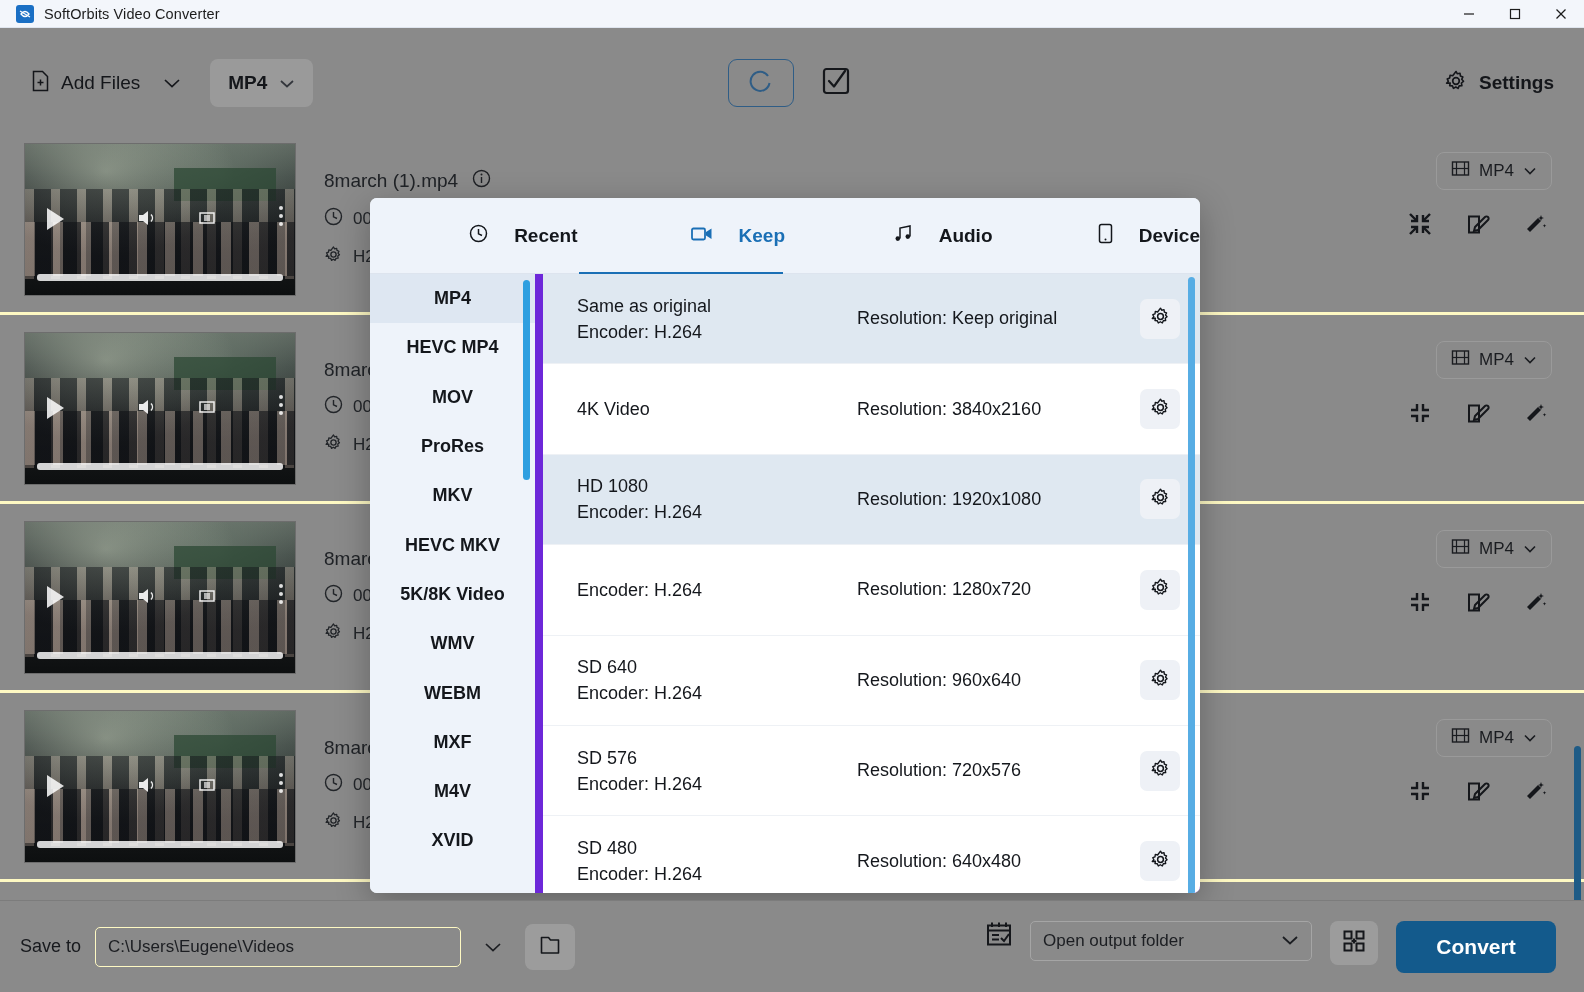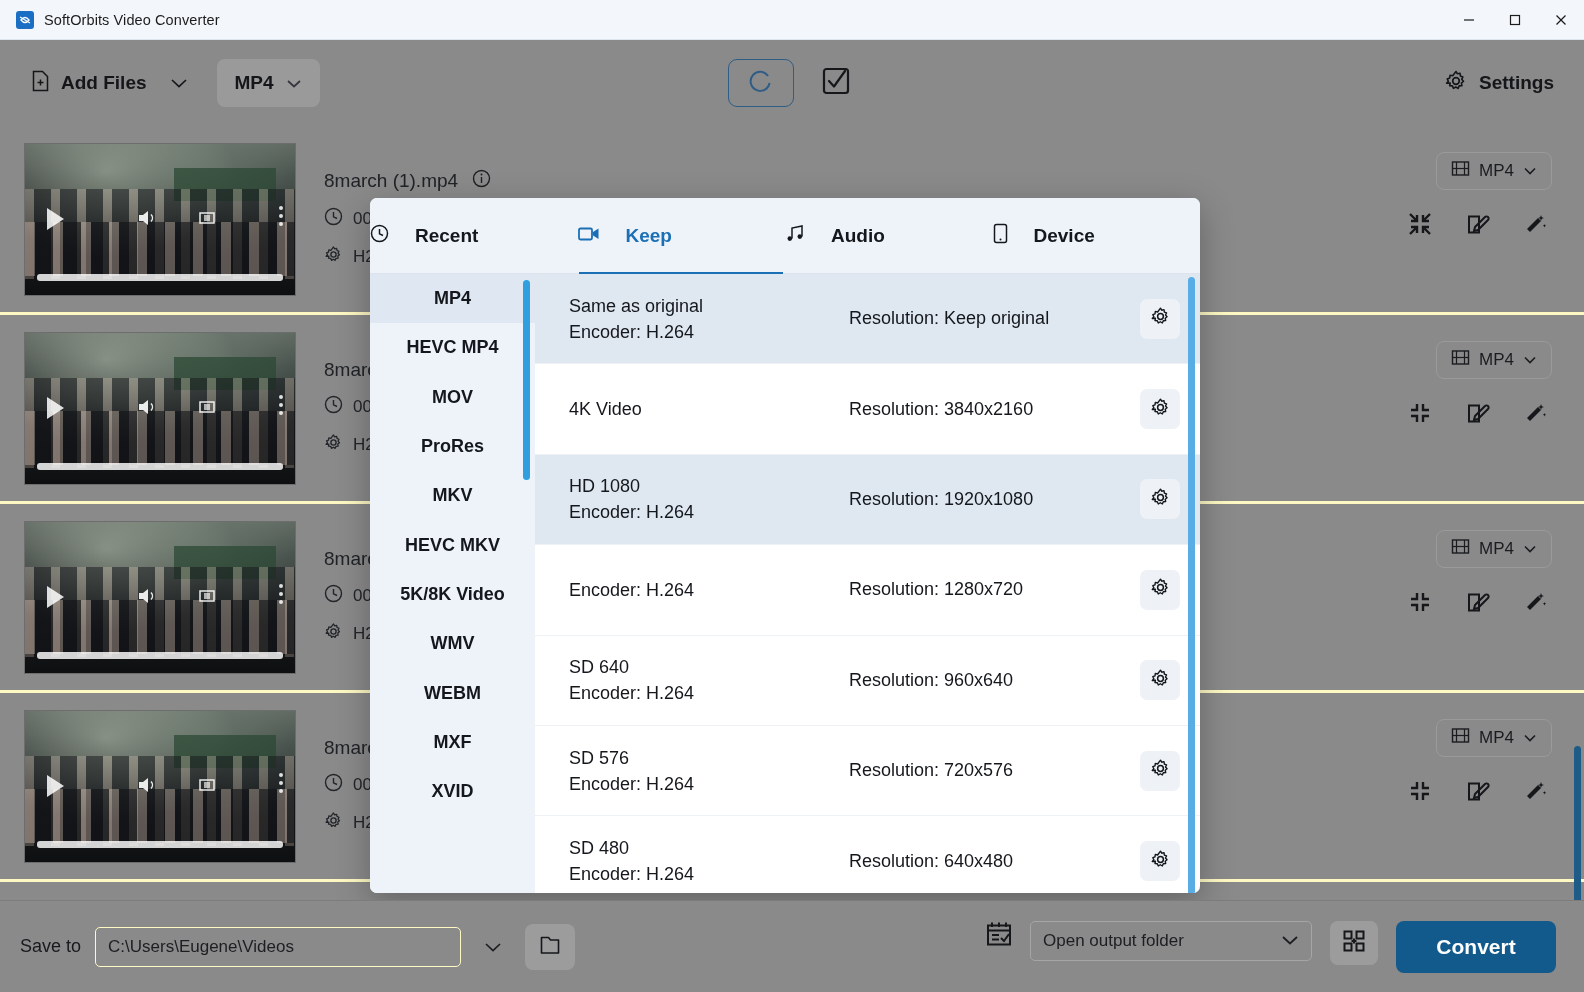--- a/index.html
+++ b/index.html
@@ -11,21 +11,21 @@
   }
   #app {
     position: relative;
     width: 1584px; height: 992px;
     background: #8a8a8a;
   }
 
   
   .titlebar {
     position: absolute; top: 0; left: 0;
-    width: 1584px; height: 40px;
+    width: 1584px; height: 28px;
     background: #f3f6fb;
     display: flex; align-items: center;
     border-bottom: 1px solid #dfe5ee;
   }
   .titlebar .app-icon {
     width: 18px; height: 18px;
     margin-left: 16px; margin-right: 10px;
     background: #1a6fc4;
     border-radius: 3px;
     display: flex; align-items: center; justify-content: center;
@@ -53,21 +53,21 @@
     display: flex; align-items: center;
     background: #8a8a8a;
   }
   .add-files {
     display: flex; align-items: center;
     margin-left: 30px;
     gap: 10px;
     color: #14161a;
   }
   .add-files .label {
-    font-size: 19px; font-weight: bold;
+    font-size: 19px; font-weight: normal;
   }
   .chev { width: 20px; height: 20px; display:flex; align-items:center; justify-content:center; }
   .add-chev { margin-left: 22px; }
   .fmt-pill {
     margin-left: 28px;
     height: 48px; padding: 0 18px;
     background: rgba(255,255,255,0.14);
     border-radius: 8px;
     display: flex; align-items: center; gap: 12px;
     color: #14161a; font-size: 19px; font-weight: bold;
@@ -227,21 +227,21 @@
   }
   .tabs {
     height: 76px;
     display: flex; align-items: center;
     background: #eef3fa;
     border-bottom: 1px solid #dde4ee;
     position: relative;
   }
   .tab {
     flex: 1; height: 76px;
-    display: flex; align-items: center; justify-content: flex-start; gap: 26px;
+    display: flex; align-items: center; justify-content: flex-end; gap: 26px;
     font-size: 19px; font-weight: bold; color: #14171c;
     position: relative;
   }
   .tab.active { color: #1a6fb5; }
   .tab.active::after {
     content: ""; position: absolute; left: 50%; transform: translateX(-50%);
     bottom: -1px; width: 204px; height: 3px; background: #1a6fb5;
   }
   .modal-body {
     flex: 1; display: flex; min-height: 0; position: relative;
@@ -257,21 +257,21 @@
     display: flex; align-items: center; justify-content: center;
     font-size: 18px; font-weight: bold; color: #14171c;
   }
   .fmt-item.active { background: #dee7f2; }
   .fmt-scroll {
     position: absolute; right: 5px; top: 6px;
     width: 7px; height: 200px;
     background: #2f9fe0; border-radius: 4px;
   }
   .preset-wrap {
-    flex: 1; position: relative; background: #0ea5e9; overflow: hidden;
+    flex: 1; position: relative; background: #6d28d9; overflow: hidden; padding-left: 8px;
   }
   .preset-row {
     height: 90.4px;
     display: flex; align-items: center;
     padding-left: 34px; padding-right: 20px;
     border-bottom: 1px solid #eef1f5;
     background: #fff;
   }
   .preset-row.sel { background: #dfe8f1; }
   .preset-left { width: 280px; }
@@ -897,20 +897,23 @@
             <span>5K/8K Video</span>
           </div>
         <div class="fmt-item">
             <span>WMV</span>
           </div>
         <div class="fmt-item">
             <span>WEBM</span>
           </div>
         <div class="fmt-item">
             <span>MXF</span>
+          </div>
+        <div class="fmt-item">
+            <span>M4V</span>
           </div>
         <div class="fmt-item">
             <span>XVID</span>
           </div>
         <div class="fmt-scroll"></div>
       </div>
 
       <div class="preset-wrap">
 
         <div class="preset-row sel">

